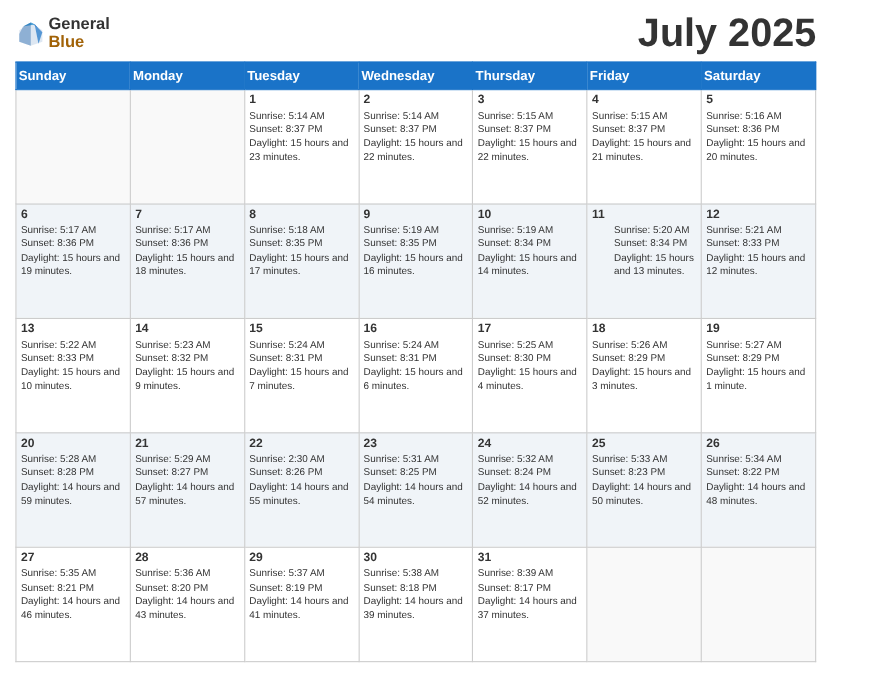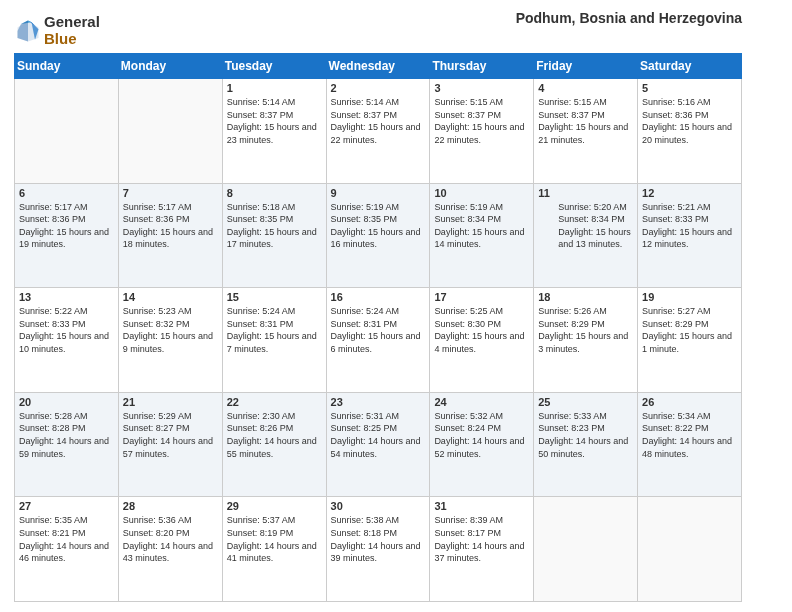--- a/index.html
+++ b/index.html
@@ -118,21 +118,21 @@
         <polygon points="16,4 24,10 20,6" fill="#1a73c8"></polygon>
         <polygon points="8,8 20,6 16,4" fill="#4a9fd4"></polygon>
         <polygon points="4,16 8,8 16,4 16,28 4,24" fill="#1a5fa8" opacity="0.4"></polygon>
       </svg>
       <div class="logo-text">
         <span class="logo-general">General</span>
         <span class="logo-blue">Blue</span>
       </div>
     </div>
     <div class="title-area">
-      <div class="location">Podhum, Bosnia and Herzegovina</div>
+      <div class="month-title">July 2025</div>
     </div>
   </div>
 
   <table class="calendar">
     <thead>
       <tr>
         <th>Sunday</th>
         <th>Monday</th>
         <th>Tuesday</th>
         <th>Wednesday</th>

